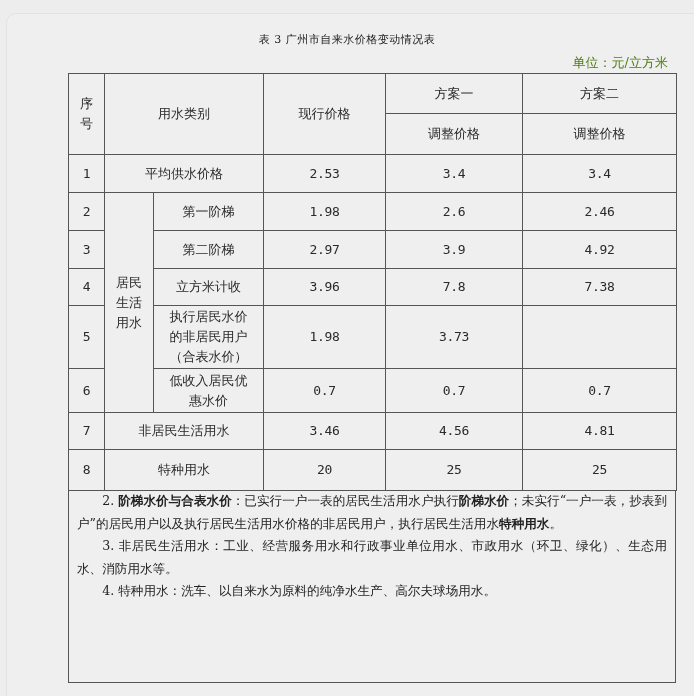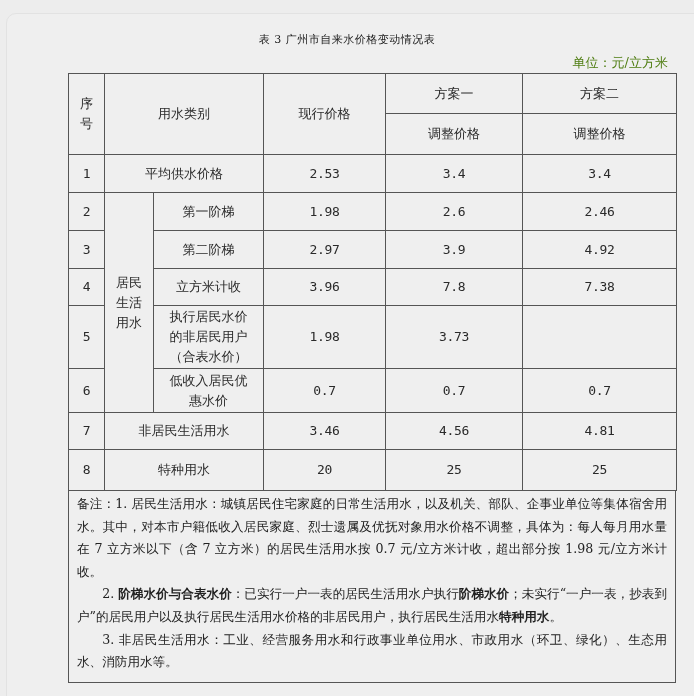--- a/index.html
+++ b/index.html
@@ -153,16 +153,16 @@
     <td class="num">8</td>
     <td colspan="2">特种用水</td>
     <td class="num">20</td>
     <td class="num">25</td>
     <td class="num">25</td>
   </tr>
 </tbody>
   </table>
 
 <div class="notes">
-  <p class="first">备注：1. 居民生活用水：城镇居民住宅家庭的日常生活用水，以及机关、部队、企事业单位等集体宿舍用水。其中，对本市户籍低收入居民家庭、烈士遗属及优抚对象用水价格不调整，具体为：每人每月用水量在 7 立方米以下（含 7 立方米）的居民生活用水按 0.7 元/立方米计收，超出部分按 1.98 元/立方米计收。</p>
   <p class="indent"><span>2. </span><b>阶梯水价与合表水价</b><span>：已实行一户一表的居民生活用水户执行</span><b>阶梯水价</b><span>；未实行“一户一表，抄表到户”的居民用户以及执行居民生活用水价格的非居民用户，执行居民生活用水</span><b>特种用水</b><span>。</span></p>
   <p class="indent">3. 非居民生活用水：工业、经营服务用水和行政事业单位用水、市政用水（环卫、绿化）、生态用水、消防用水等。</p>
+  <p class="indent">4. 特种用水：洗车、以自来水为原料的纯净水生产、高尔夫球场用水。</p>
 </div>
 
 </body></html>

